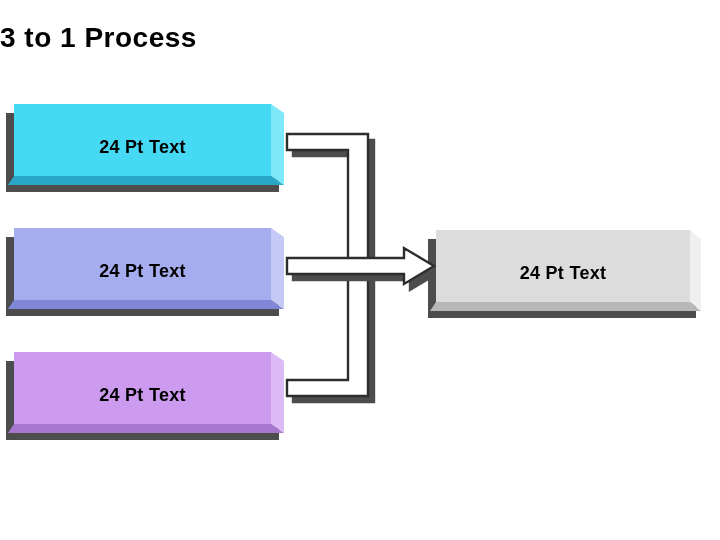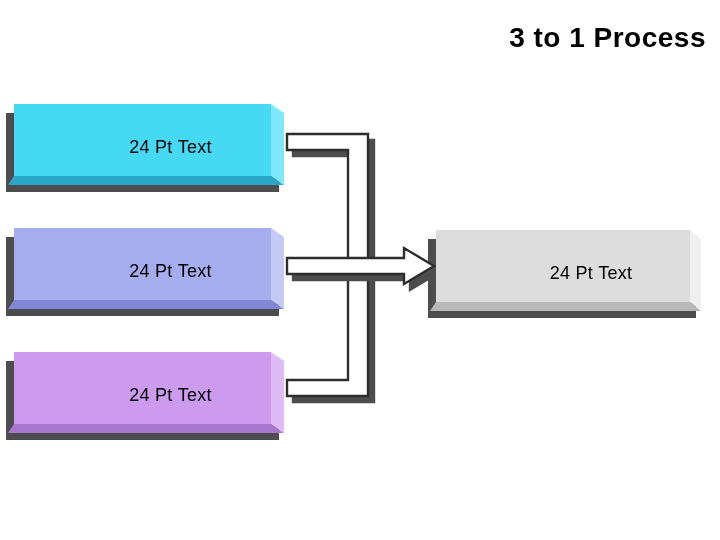--- a/index.html
+++ b/index.html
@@ -13,21 +13,21 @@
     height: 540px;
     background: #ffffff;
     overflow: hidden;
     font-family: "Liberation Sans", sans-serif;
   }
   .slide-title {
     position: absolute;
     left: 0;
     top: 22px;
     width: 706px;
-    text-align: right;
+    text-align: left;
     font-size: 28px;
     font-weight: bold;
     color: #000000;
     letter-spacing: 0.5px;
   }
   .diagram-svg {
     position: absolute;
     left: 0;
     top: 0;
   }
@@ -40,25 +40,24 @@
     stroke-linejoin: miter;
   }
   .box-label {
     position: absolute;
     display: flex;
     align-items: center;
     justify-content: center;
     box-sizing: border-box;
     padding-top: 14px;
     font-size: 18px;
-    font-weight: normal;
+    font-weight: bold;
     color: #000000;
     letter-spacing: 0.3px;
     cursor: default;
-    margin-left: 28px;
   }
 </style>
 </head>
 <body>
 
 <div class="slide">
 
   <div class="slide-title">3 to 1 Process</div>
 
   <svg class="diagram-svg" width="720" height="540" viewBox="0 0 720 540">

